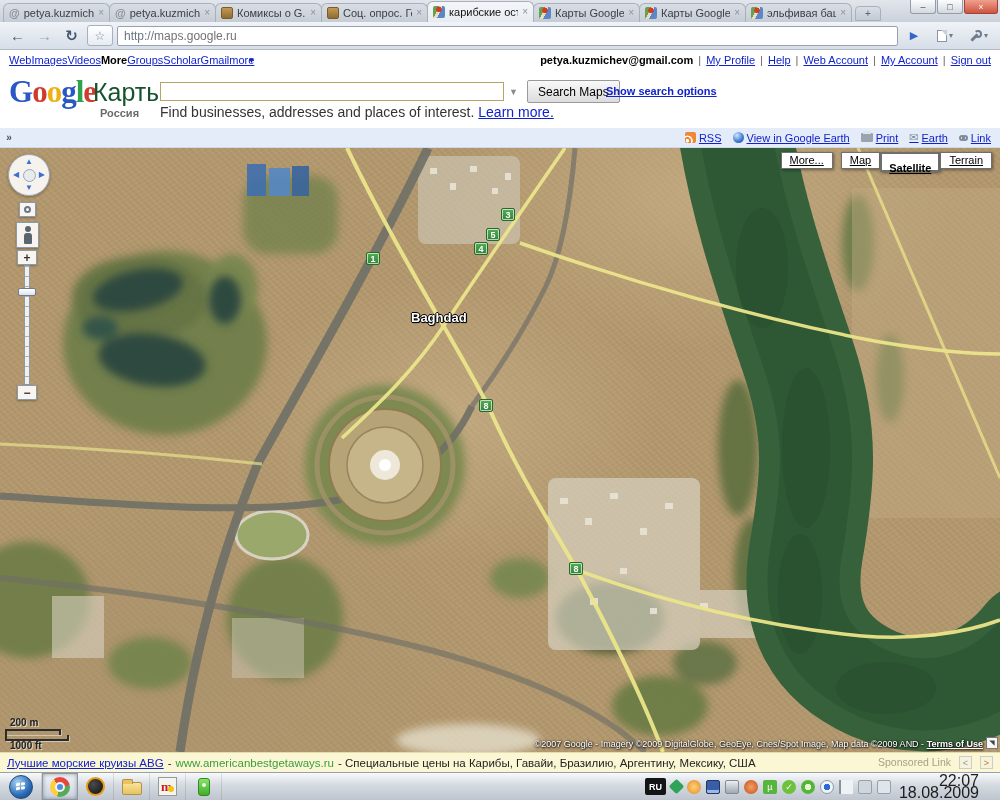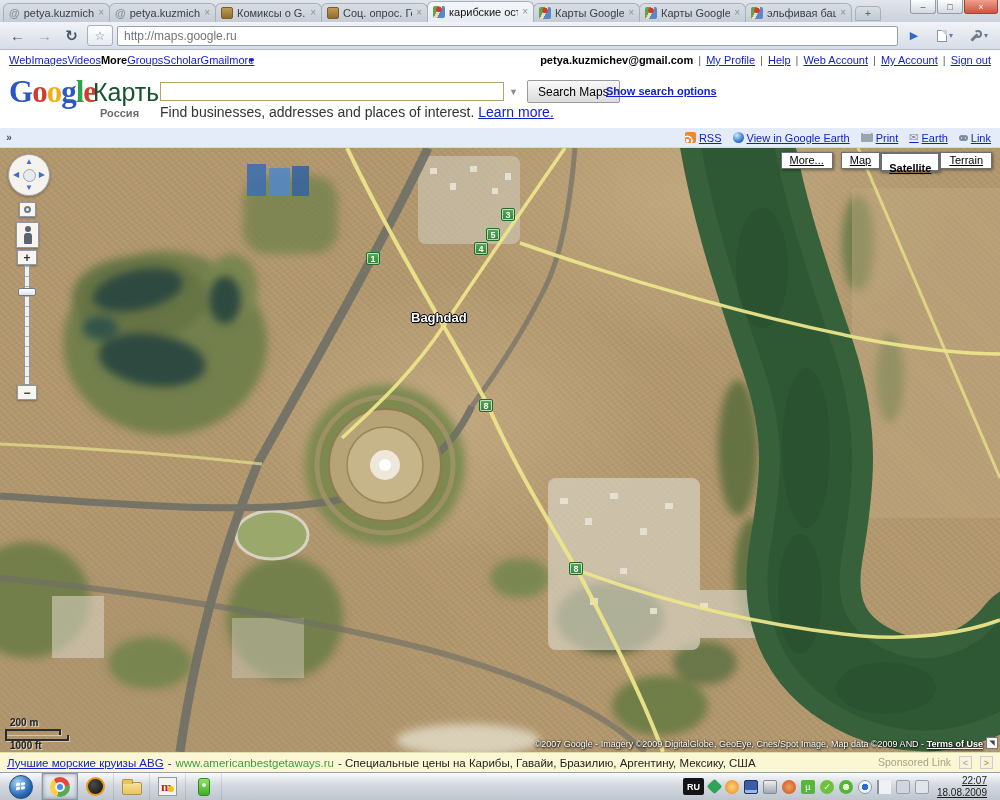--- a/index.html
+++ b/index.html
@@ -216,21 +216,21 @@
   .ti-device { background:linear-gradient(#eee,#9fa8b2); border:1px solid #838c96; }
   .ti-vol-red { border-radius:50%; background:radial-gradient(#f0a160,#c94c20); }
   .ti-utorrent { background:#57b53d; }
   .ti-check { border-radius:50%; background:#6cc23a; }
   .ti-flower { border-radius:50%; background:radial-gradient(#e4f8d6 30%, #54b636 35%); }
   .ti-eye { border-radius:50%; border:1px solid #8899aa;
             background:radial-gradient(#2a6cd4 0 3px, #f0f4f8 3.5px); }
   .ti-flag { background:#eef2f5; border-left:2px solid #8a9199; border-radius:0; }
   .ti-network { background:#cfd6de; border:1px solid #98a1ab; box-shadow:inset -3px -3px 0 #5d6denotes770; }
   .ti-volume { background:#dfe5ea; border:1px solid #98a1ab; color:#555; font-size:8px; }
-  .clock { text-align:right; font-size:10px; color:#1c1c1c; line-height:12px; margin:0 8px 0 3px;text-decoration:underline; }
+  .clock { text-align:right; font-size:16px; color:#1c1c1c; line-height:12px; margin:0 16px 0 3px; }
 </style>
 </head>
 <body>
 
 <div class="tabbar">
   <div class="tab">
     <span class="fav fav-at">@</span>
     <span class="tab-title">petya.kuzmich...</span>
     <span class="tab-close">×</span>
   </div>

